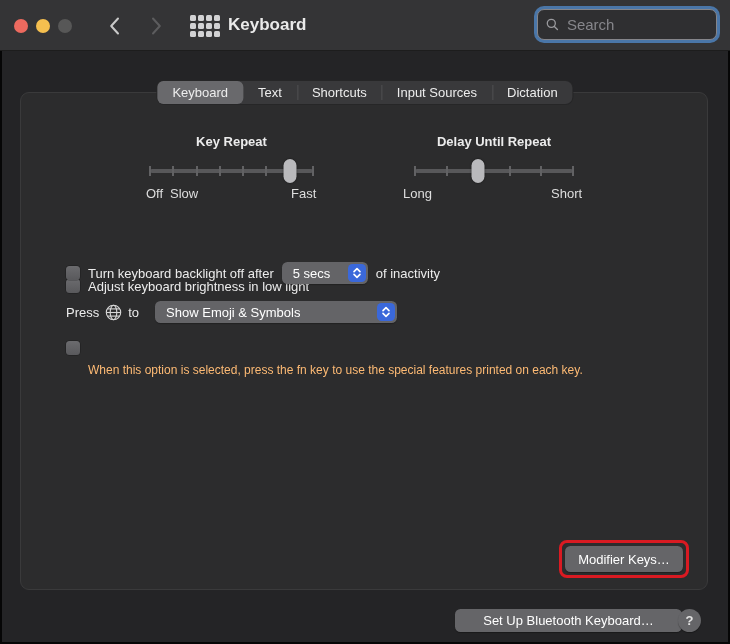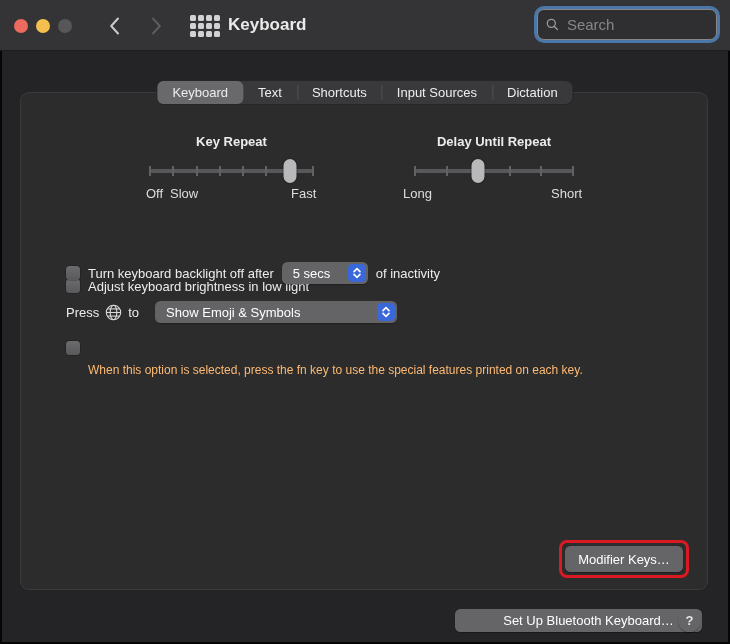--- a/index.html
+++ b/index.html
@@ -49,21 +49,21 @@
   .popup{height:22px;background:#646467;border-radius:5.5px;display:flex;align-items:center;position:relative;
     font-size:13px;color:#ffffff;padding:0 28px 0 11px;box-sizing:border-box;box-shadow:0 1px 1px rgba(0,0,0,.25);}
   .popup .cap{position:absolute;right:2px;top:2px;width:18px;height:18px;border-radius:4.5px;background:var(--accent);
     display:flex;align-items:center;justify-content:center;}
   .desc{position:absolute;left:88px;top:362px;width:600px;font-size:12px;line-height:17px;color:#fdba74;}
   
   .btn{background:#656568;border-radius:5.5px;font-size:13px;color:#fff;display:flex;align-items:center;
     justify-content:center;box-shadow:0 1px 1px rgba(0,0,0,.3);white-space:nowrap;}
   .modifier-highlight{position:absolute;left:559px;top:540px;border:3px solid var(--red);border-radius:8px;padding:3px;z-index:2;}
   .btn.modifier{width:118px;height:26px;}
-  .btn.setup{position:absolute;left:455px;top:609px;width:227px;height:23px;padding-left:20px;}
+  .btn.setup{position:absolute;left:455px;top:609px;width:227px;height:23px;}
   .btn.help{position:absolute;left:678px;top:609px;width:23px;height:23px;border-radius:50%;font-weight:700;color:#e3e3e3;}
 </style>
 </head>
 <body>
 
 <div class="window" style="--accent: #3a68da; --focus: #4a76a8; --red: #d91a22; --t-red: #ed6a5f; --t-yellow: #f5bf4f; --t-gray: #575757;">
 
   <div class="toolbar">
     <span class="tl close"></span>
     <span class="tl min"></span>

